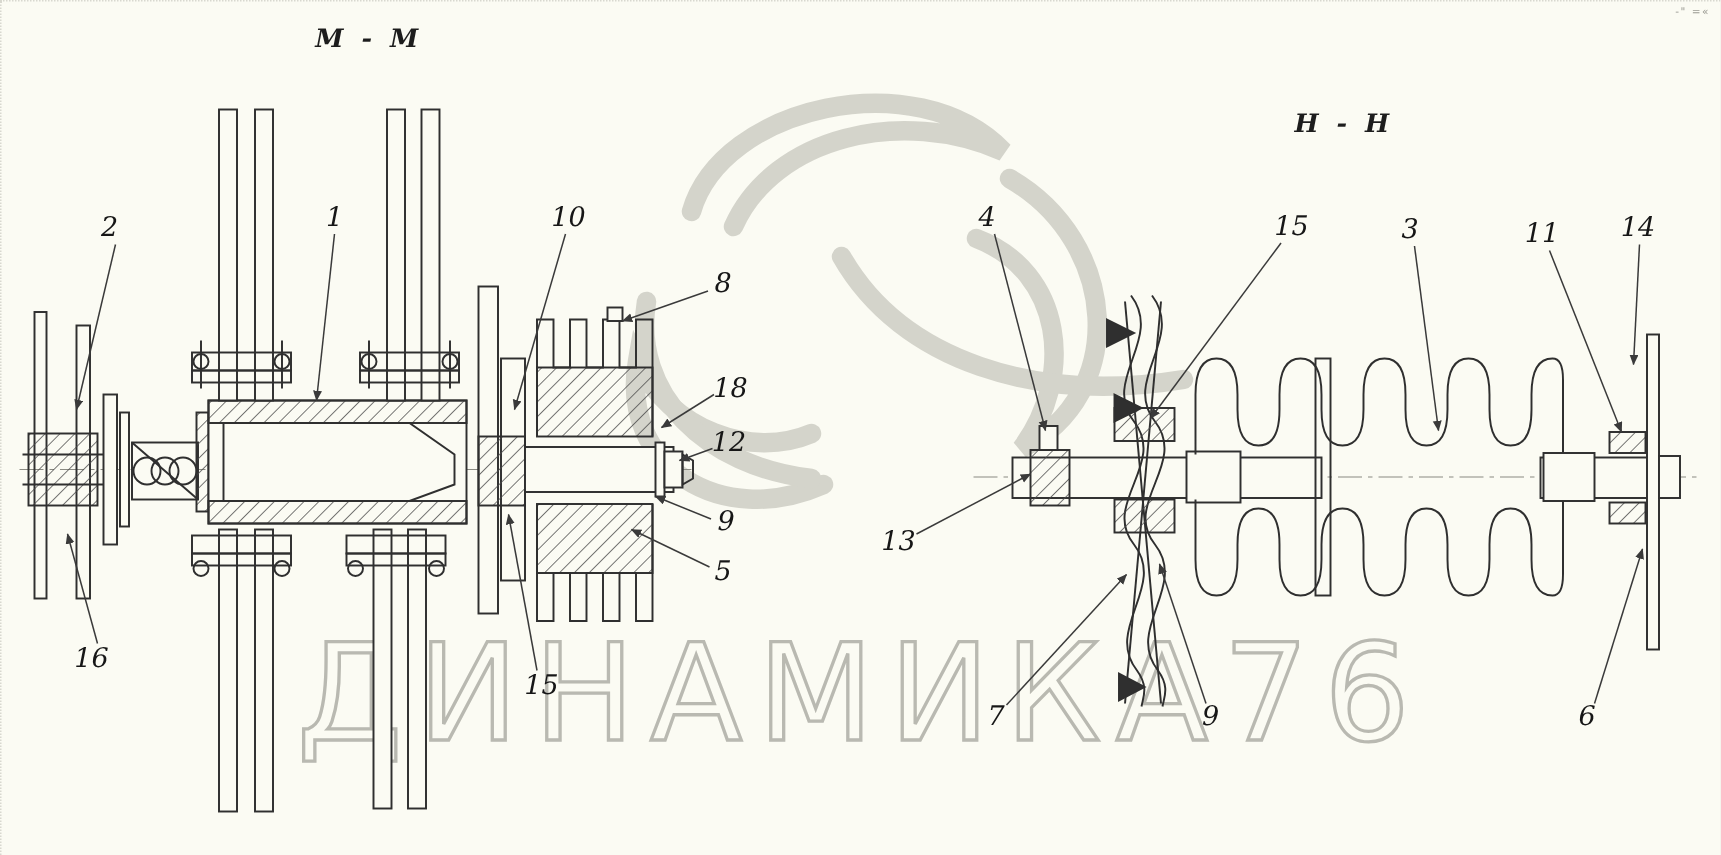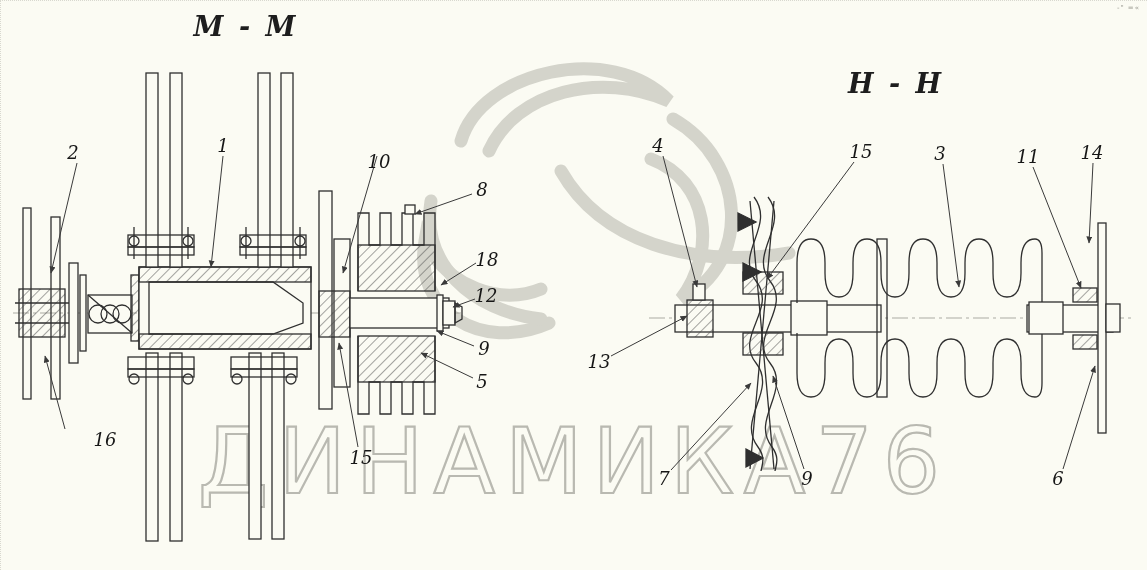--- a/index.html
+++ b/index.html
@@ -7,21 +7,21 @@
     position:relative;
     width:1147px;height:570px;
     background:#fbfbf3;
     border:1px dotted #d8d8cf;
     overflow:hidden;
     font-family:"DejaVu Serif", serif;
   }
   .canvas > svg{position:absolute;left:0;top:0;}
   .section-label{
     position:absolute;transform:translate(-50%,-50%);
-    font-style:italic;font-weight:bold;font-size:27px;
+    font-style:italic;font-weight:bold;font-size:17px;
     letter-spacing:3px;color:#1d1d1d;white-space:nowrap;
     font-family:"DejaVu Serif", serif;
   }
   .callout{
     position:absolute;transform:translate(-50%,-50%);
     font-style:italic;font-size:18px;color:#161616;
     font-family:"DejaVu Serif", serif;white-space:nowrap;
   }
   .corner-note{
     position:absolute;top:3px;right:8px;
@@ -203,27 +203,27 @@
         <line x1="803" y1="468" x2="772" y2="375" marker-end="url(#arrowhead)"></line>
         <line x1="1062" y1="468" x2="1094" y2="365" marker-end="url(#arrowhead)"></line>
       </g>
   </svg>
 
   <div class="corner-note">-" =«</div>
 <div class="section-label" style="left: 245px; top: 25px;">М - М</div>
     <div class="section-label" style="left: 875px; top: 82px; margin-left: 20px;">Н - Н</div>
     <div class="callout" style="left: 72px; top: 151px;">2</div>
     <div class="callout" style="left: 222px; top: 144px;">1</div>
-    <div class="callout" style="left: 378px; top: 160px;">10</div>
+    <div class="callout" style="left: 378px; top: 144px;">10</div>
     <div class="callout" style="left: 481px; top: 188px;">8</div>
     <div class="callout" style="left: 486px; top: 258px; font-style: italic;">18</div>
     <div class="callout" style="left: 485px; top: 294px;">12</div>
     <div class="callout" style="left: 483px; top: 347px;">9</div>
     <div class="callout" style="left: 481px; top: 380px;">5</div>
-    <div class="callout" style="left: 60px; top: 438px; margin-left: 44px;">16</div>
+    <div class="callout" style="left: 60px; top: 438px;">16</div>
     <div class="callout" style="left: 360px; top: 456px;">15</div>
     <div class="callout" style="left: 657px; top: 144px;">4</div>
     <div class="callout" style="left: 860px; top: 150px;">15</div>
     <div class="callout" style="left: 939px; top: 152px;">3</div>
     <div class="callout" style="left: 1027px; top: 155px;">11</div>
     <div class="callout" style="left: 1091px; top: 151px;">14</div>
     <div class="callout" style="left: 598px; top: 360px;">13</div>
     <div class="callout" style="left: 663px; top: 477px;">7</div>
     <div class="callout" style="left: 806px; top: 477px;">9</div>
     <div class="callout" style="left: 1057px; top: 477px;">6</div>

